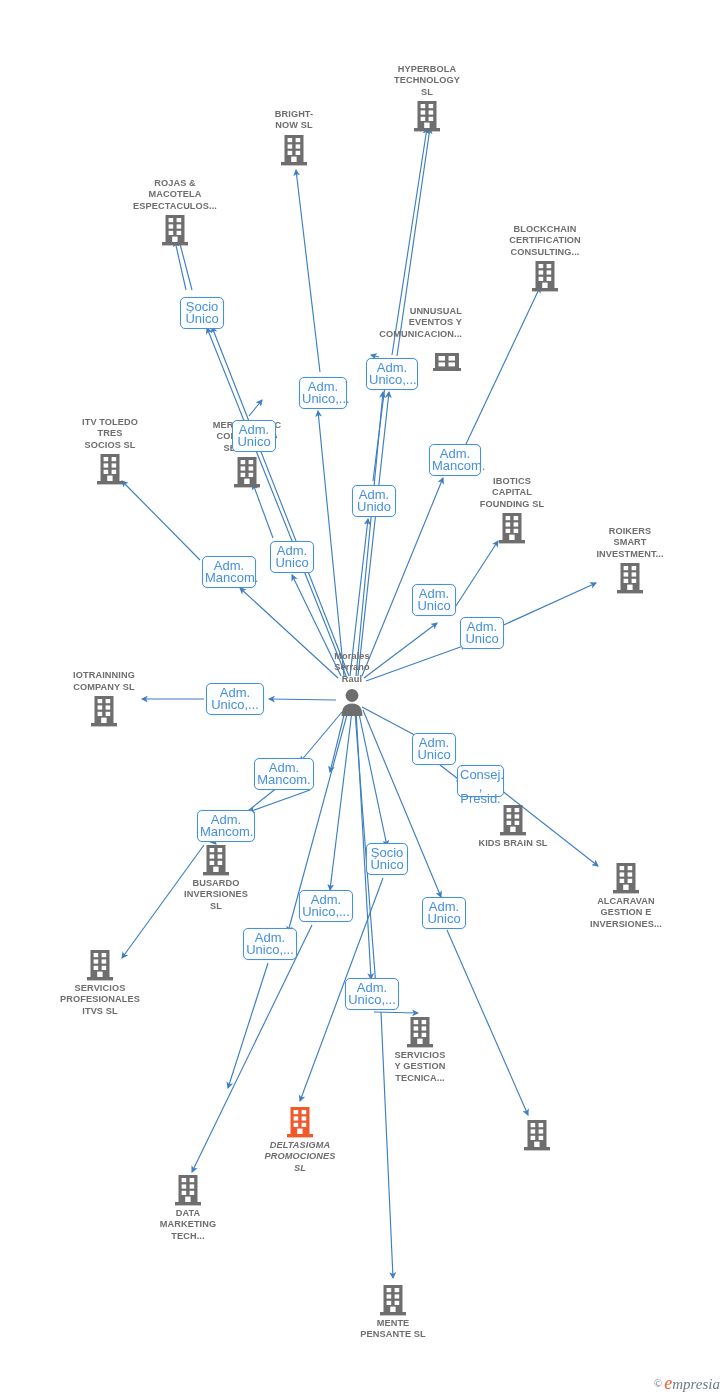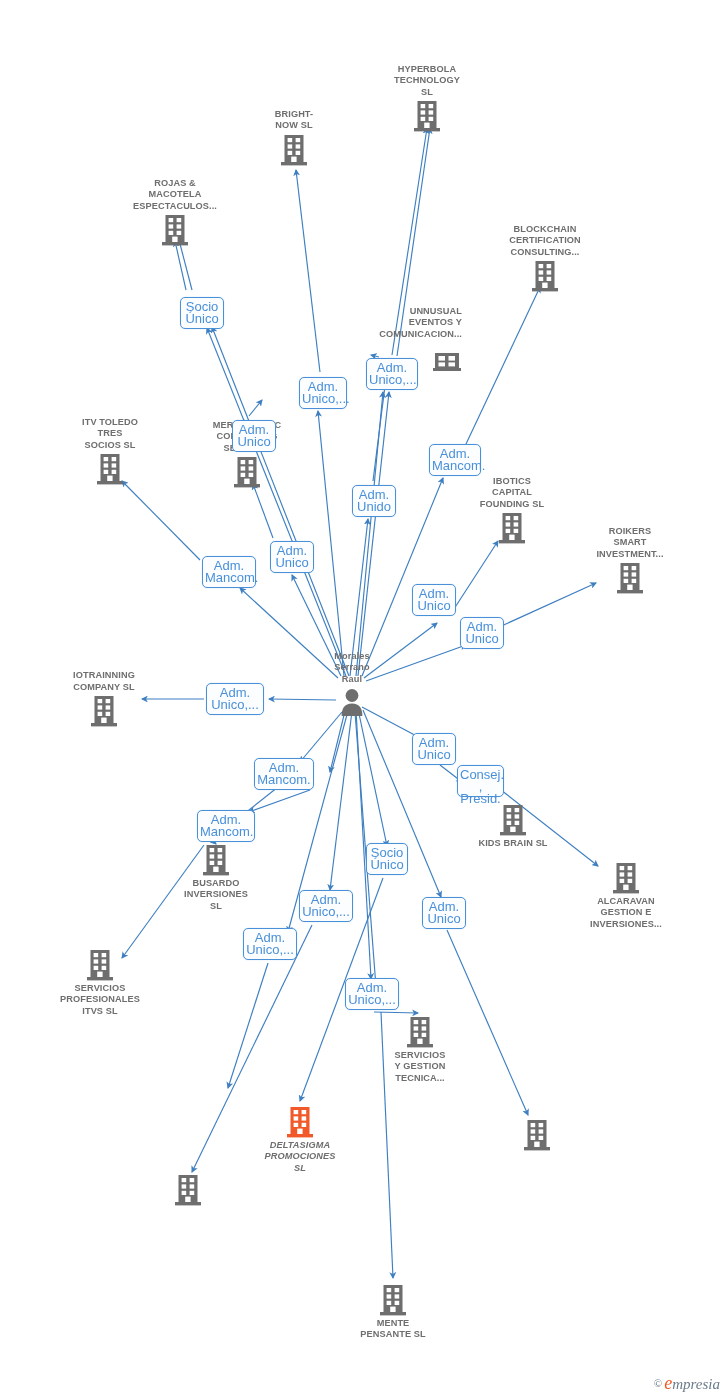--- a/index.html
+++ b/index.html
@@ -409,20 +409,21 @@
             <rect x="5.5" y="2" width="19" height="27" fill="#6e6e6e"></rect>
             <rect x="2" y="29" width="26" height="3.4" fill="#6e6e6e"></rect>
             <rect x="8.6" y="5" width="4.6" height="4.2" fill="#ffffff"></rect>
             <rect x="16.6" y="5" width="4.6" height="4.2" fill="#ffffff"></rect>
             <rect x="8.6" y="11.4" width="4.6" height="4.2" fill="#ffffff"></rect>
             <rect x="16.6" y="11.4" width="4.6" height="4.2" fill="#ffffff"></rect>
             <rect x="8.6" y="17.8" width="4.6" height="4.2" fill="#ffffff"></rect>
             <rect x="16.6" y="17.8" width="4.6" height="4.2" fill="#ffffff"></rect>
             <rect x="12.2" y="23.6" width="5.4" height="5.4" fill="#ffffff"></rect>
           </svg></span>
+        <span class="cap"><span>DATA</span><br><span>MARKETING</span><br><span>TECH...</span></span>
       </div>
       <div class="node label-below" style="left: 393px; top: 1283px;">
         <span class="glyph"><svg width="30" height="34" viewBox="0 0 30 34">
             <rect x="5.5" y="2" width="19" height="27" fill="#6e6e6e"></rect>
             <rect x="2" y="29" width="26" height="3.4" fill="#6e6e6e"></rect>
             <rect x="8.6" y="5" width="4.6" height="4.2" fill="#ffffff"></rect>
             <rect x="16.6" y="5" width="4.6" height="4.2" fill="#ffffff"></rect>
             <rect x="8.6" y="11.4" width="4.6" height="4.2" fill="#ffffff"></rect>
             <rect x="16.6" y="11.4" width="4.6" height="4.2" fill="#ffffff"></rect>
             <rect x="8.6" y="17.8" width="4.6" height="4.2" fill="#ffffff"></rect>

